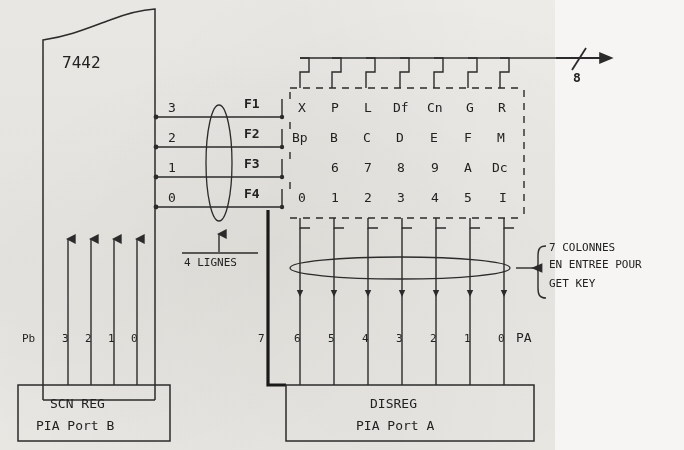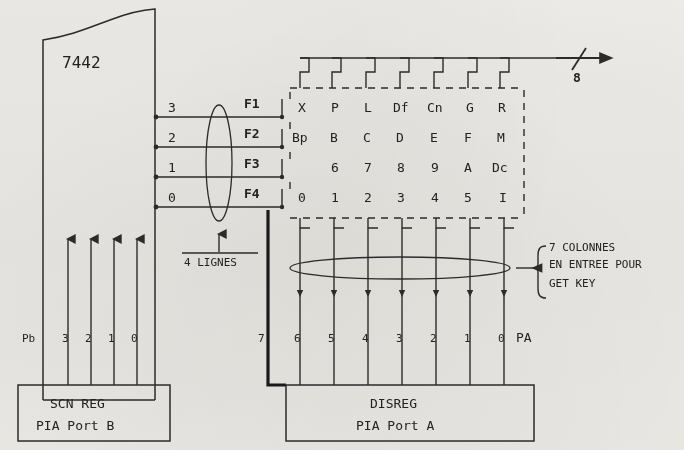--- a/index.html
+++ b/index.html
@@ -3,21 +3,21 @@
 <meta charset="utf-8">
 <style>
   html,body{margin:0;padding:0;}
   body{
     width:684px;height:450px;
     background:#f6f5f3;
     font-family:"DejaVu Sans Mono","Liberation Mono",monospace;
     overflow:hidden;
     position:relative;
   }
-  #stage{position:absolute;inset:0;width:684px;height:450px;}
+  #stage{position:absolute;inset:0;width:555px;height:450px;}
   svg{position:absolute;left:0;top:0;width:684px;height:450px;}
   .noise{position:absolute;inset:0;pointer-events:none;
     background:
       radial-gradient(circle at 12% 18%, rgba(0,0,0,0.022) 0 40%, transparent 70%),
       radial-gradient(circle at 78% 62%, rgba(0,0,0,0.018) 0 35%, transparent 70%),
       radial-gradient(circle at 45% 88%, rgba(0,0,0,0.02) 0 30%, transparent 70%),
       linear-gradient(180deg,#f8f7f5 0%,#f3f2ef 55%,#f6f5f2 100%);
     mix-blend-mode:multiply;
   }
   text{font-family:"DejaVu Sans Mono","Liberation Mono",monospace;fill:#222;}

